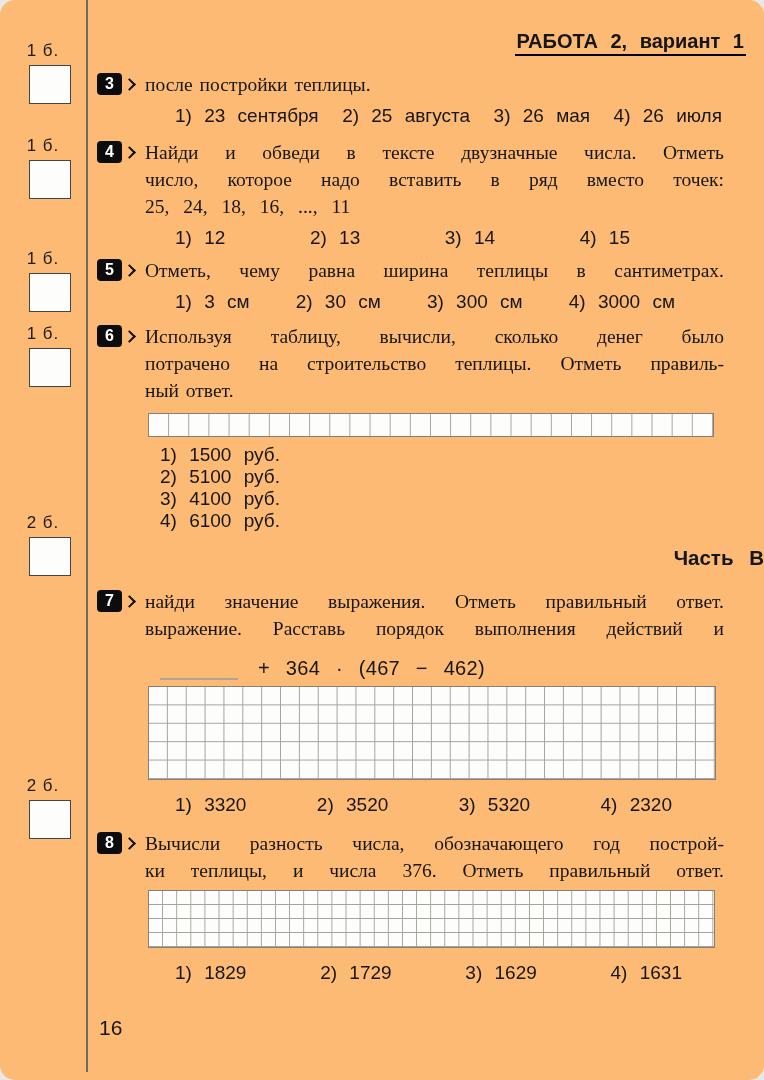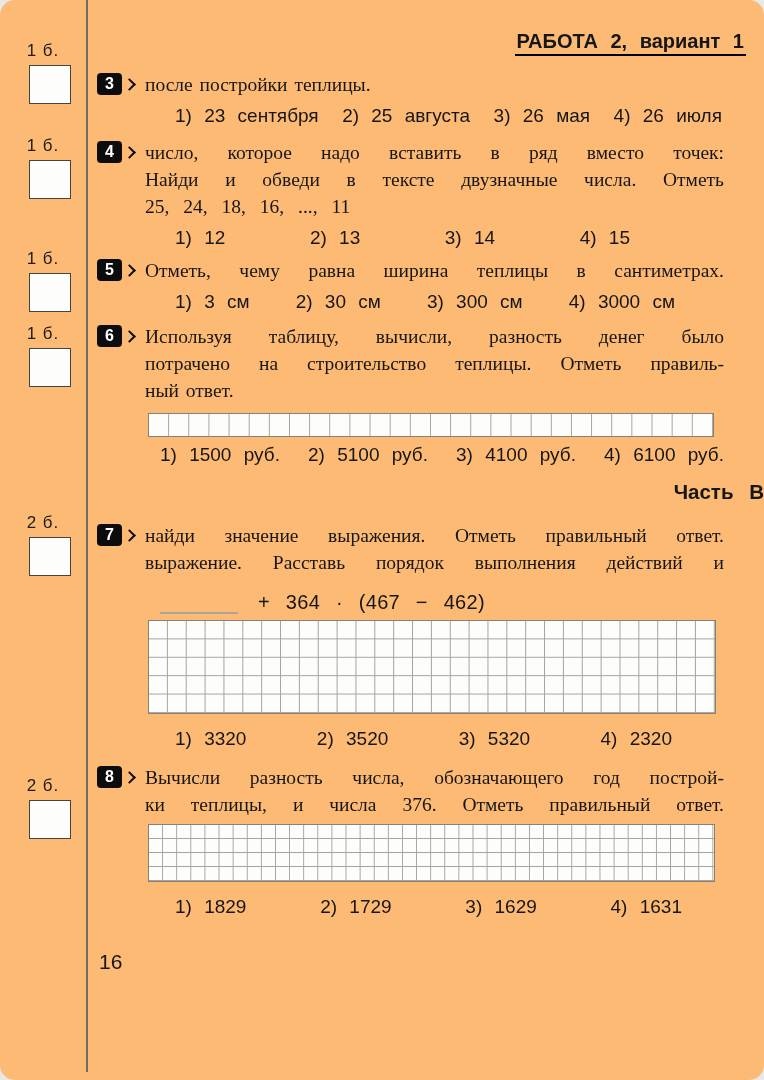--- a/index.html
+++ b/index.html
@@ -60,21 +60,21 @@
   .tline.last { text-align:left; text-align-last:left; }
   .tline.num-seq { word-spacing:9px; }
   .opts {
     display:flex; justify-content:space-between; align-items:baseline;
     font-family:"Liberation Sans", sans-serif; font-size:19px;
     margin-top:7px; margin-left:30px; word-spacing:7px; white-space:nowrap;
   }
   .opts-t3 { margin-right:2px; }
   .opts-t4 { margin-right:94px; }
   .opts-t5 { margin-right:49px; }
-  .opts-t6 { margin-left:15px; margin-right:0; }
+  .opts-t6 { margin-left:15px; margin-right:0;flex-direction:column; }
   .opts-t7 { margin-right:52px; margin-top:14px; }
   .opts-t8 { margin-right:42px; margin-top:14px; }
   
   .grid {
     border:1px solid #85817a; margin-left:3px;
     background-color:#fdfdfb;
     background-image:
       linear-gradient(to right, #a7a39b 1px, transparent 1px),
       linear-gradient(to bottom, #a7a39b 1px, transparent 1px);
     background-position:-1px -1px;
@@ -145,22 +145,22 @@
         <span class="opt">3) 26 мая</span>
         <span class="opt">4) 26 июля</span>
       </div>
     </div>
 
     <div class="task mt12">
       <div class="badge">
         <span class="badge-box">4</span>
         <span class="badge-chev"></span>
       </div>
+      <div class="tline">Найди и обведи в тексте двузначные числа. Отметь</div>
       <div class="tline">число, которое надо вставить в ряд вместо точек:</div>
-      <div class="tline">Найди и обведи в тексте двузначные числа. Отметь</div>
       <div class="tline last num-seq">25, 24, 18, 16, ..., 11</div>
       <div class="opts opts-t4">
         <span class="opt">1) 12</span>
         <span class="opt">2) 13</span>
         <span class="opt">3) 14</span>
         <span class="opt">4) 15</span>
       </div>
     </div>
 
     <div class="task mt8">
@@ -175,21 +175,21 @@
         <span class="opt">3) 300 см</span>
         <span class="opt">4) 3000 см</span>
       </div>
     </div>
 
     <div class="task mt10">
       <div class="badge">
         <span class="badge-box">6</span>
         <span class="badge-chev"></span>
       </div>
-      <div class="tline">Используя таблицу, вычисли, разность денег было</div>
+      <div class="tline">Используя таблицу, вычисли, сколько денег было</div>
       <div class="tline">потрачено на строительство теплицы. Отметь правиль-</div>
       <div class="tline last">ный ответ.</div>
       <div class="grid grid-strip"></div>
       <div class="opts opts-t6">
         <span class="opt">1) 1500 руб.</span>
         <span class="opt">2) 5100 руб.</span>
         <span class="opt">3) 4100 руб.</span>
         <span class="opt">4) 6100 руб.</span>
       </div>
     </div>

